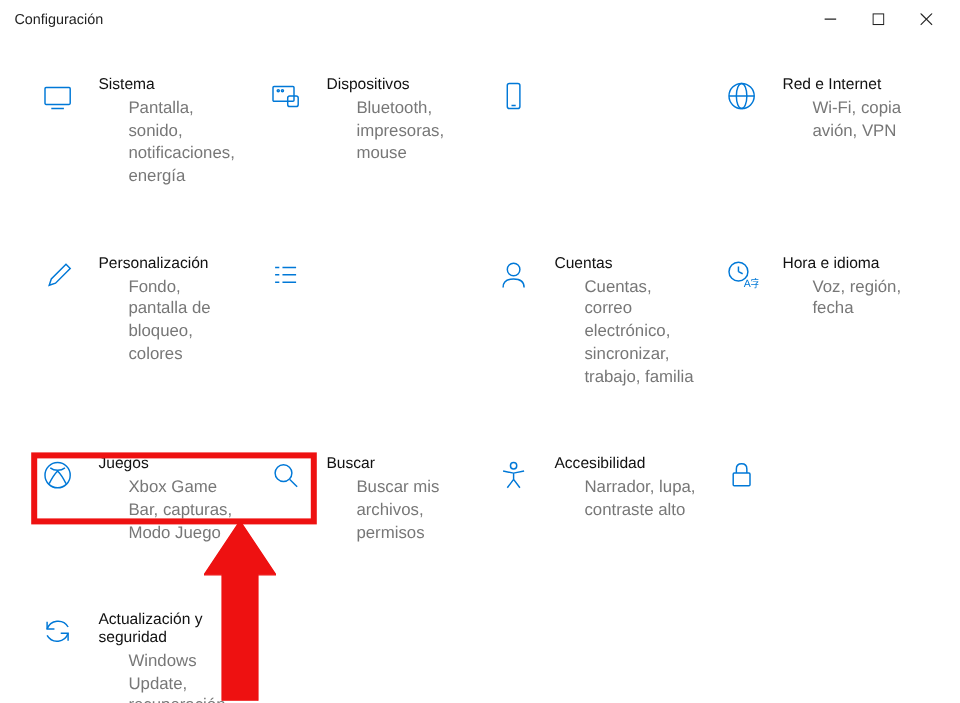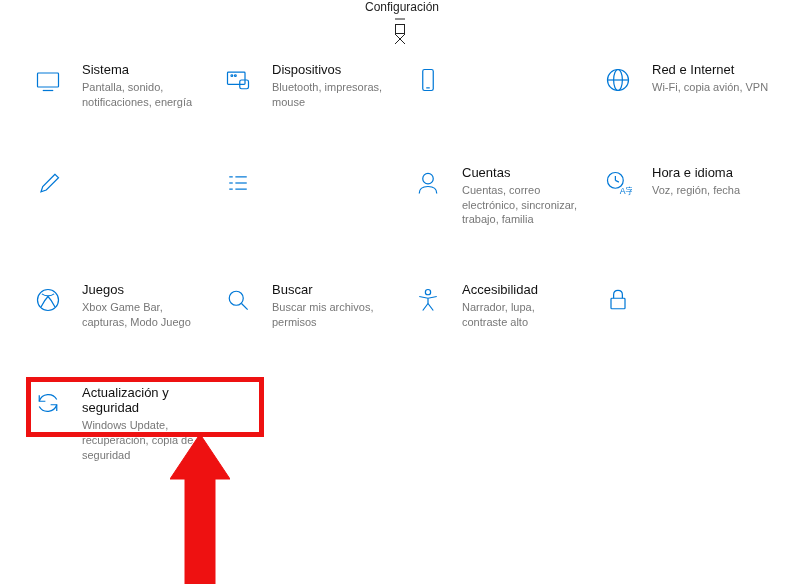--- a/index.html
+++ b/index.html
@@ -1,27 +1,27 @@
 <!DOCTYPE html>
 <html><head>
 <meta charset="utf-8">
 <style>
   * { box-sizing: border-box; margin: 0; padding: 0; }
   body { font-family: "Segoe UI", -apple-system, sans-serif; background: #fff; width: 800px; height: 586px; overflow: hidden; position: relative; }
-  .titlebar { display: flex; align-items: center; height: 32px; padding: 0 8px; font-size: 12px; color: #222; flex-direction: column; }
+  .titlebar { display: flex; align-items: center; height: 32px; padding: 0 8px; font-size: 12px; color: #222; }
   .titlebar-title { flex: 1; padding-left: 4px; }
   .win-btn { width: 40px; height: 32px; display: flex; align-items: center; justify-content: center; font-size: 12px; cursor: pointer; }
   .content { padding: 30px 30px 10px 30px; }
   .grid { display: grid; grid-template-columns: repeat(4, 1fr); column-gap: 20px; row-gap: 55px; }
   .tile { display: flex; align-items: flex-start; cursor: pointer; }
   .tile-icon { width: 36px; height: 36px; flex-shrink: 0; display: flex; align-items: center; justify-content: center; }
   .tile-icon svg { width: 28px; height: 28px; stroke: #0078d7; stroke-width: 1.4; fill: none; }
   .tile-text { margin-left: 16px; }
   .tile-title { font-size: 13px; color: #111; margin-bottom: 3px; }
-  .tile-desc { font-size: 11px; color: #777; line-height: 1.35; max-width: 180px; }
+  .tile-desc { font-size: 14px; color: #777; line-height: 1.35; max-width: 180px; margin-left: 25px; }
 
   .highlight-box { position: absolute; border: 5px solid #e11; pointer-events: none; }
   .arrow { position: absolute; pointer-events: none; }
   .arrow svg { fill: #e11; stroke: #e11; }
 </style>
 </head>
 <body>
 
 <div class="titlebar">
   <div class="titlebar-title">Configuración</div>
@@ -96,20 +96,24 @@
         <div class="tile-desc">Wi-Fi, copia avión, VPN</div>
       </div>
     </div>
 
     <div class="tile">
       <div class="tile-icon">
         <svg viewBox="0 0 32 32">
             <path d="M24 6 L10 20 L8 26 L14 24 L28 10 Z"></path>
           </svg>
       </div>
+      <div class="tile-text">
+        <div class="tile-title">Personalización</div>
+        <div class="tile-desc">Fondo, pantalla de bloqueo, colores</div>
+      </div>
     </div>
 
     <div class="tile">
       <div class="tile-icon">
         <svg viewBox="0 0 32 32">
             <line x1="6" y1="9" x2="10" y2="9"></line>
             <line x1="13" y1="9" x2="26" y2="9"></line>
             <line x1="6" y1="16" x2="10" y2="16"></line>
             <line x1="13" y1="16" x2="26" y2="16"></line>
             <line x1="6" y1="23" x2="10" y2="23"></line>

